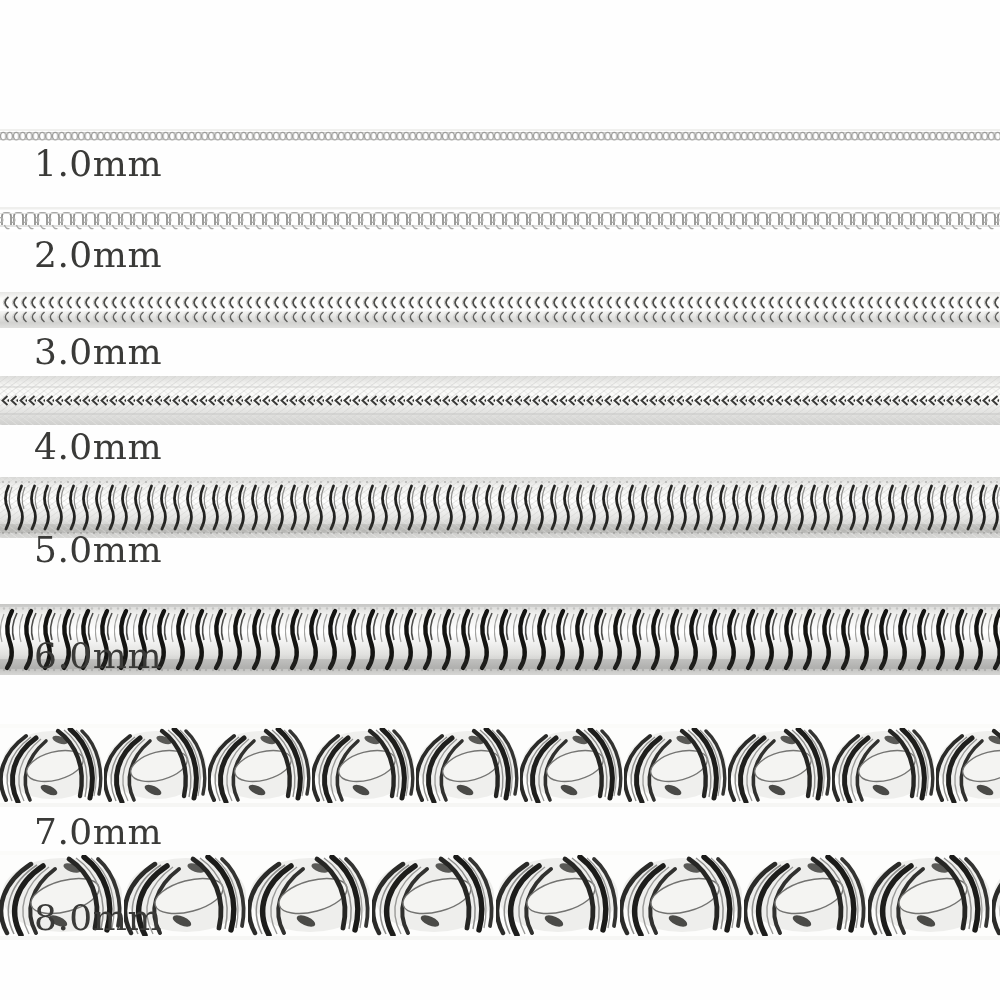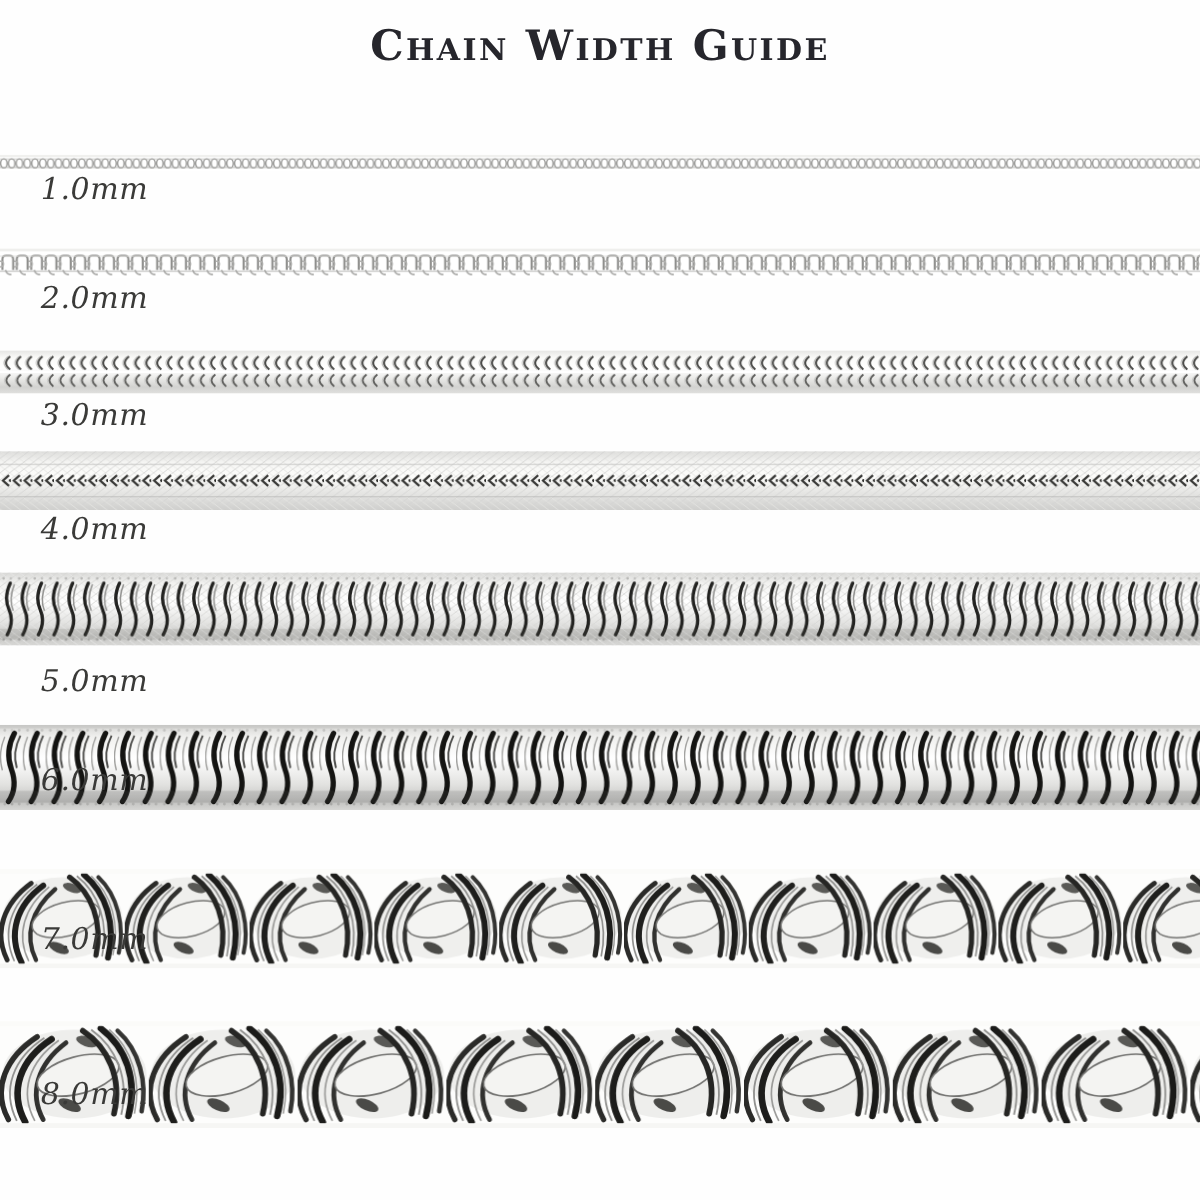--- a/index.html
+++ b/index.html
@@ -26,33 +26,31 @@
   }
   .chain {
     position: absolute;
     left: 0;
     display: block;
   }
   .width-label {
     position: absolute;
     left: 34px;
     margin: 0;
-    font-size: 25px;
+    font-size: 36px;
     line-height: 1.1;
     letter-spacing: 0.5px;
     color: #3a3a38;
-    font-style: italic;
   }
 </style>
 </head>
 <body>
 
 <div class="page">
 
-  <h1 class="title">Chain Width Guide</h1>
 
   <svg class="chain" style="top:129px" width="1000" height="14">
     <defs>
       <pattern id="p1" patternUnits="userSpaceOnUse" width="6.5" height="14">
         <rect width="6.5" height="14" fill="#ffffff"></rect>
         <line x1="0" y1="3.5" x2="6.5" y2="3.5" stroke="#d6d6d4" stroke-width="1"></line>
         <ellipse cx="3.2" cy="7.2" rx="2.7" ry="3.8" fill="none" stroke="#9d9d9b" stroke-width="1.2"></ellipse>
         <line x1="0" y1="10.6" x2="6.5" y2="10.6" stroke="#b2b2b0" stroke-width="0.8"></line>
       </pattern>
     </defs>
@@ -147,21 +145,21 @@
         <circle cx="9" cy="5" r="1.1" fill="#c3c3c1"></circle>
         <circle cx="3" cy="56" r="1.1" fill="#a8a8a6"></circle>
         <circle cx="9" cy="56" r="1.1" fill="#b2b2b0"></circle>
         <rect y="47" width="13" height="9" fill="rgba(90,90,88,0.14)"></rect>
       </pattern>
     </defs>
     <rect width="1000" height="61" fill="url(#g5)"></rect>
     <rect width="1000" height="61" fill="url(#m5)"></rect>
     <rect width="1000" height="61" fill="url(#p5)"></rect>
   </svg>
-  <p class="width-label" style="top:554px">5.0mm</p>
+  <p class="width-label" style="top:530px">5.0mm</p>
 
   <svg class="chain" style="top:604px" width="1000" height="71">
     <defs>
       <linearGradient id="g6" x1="0" y1="0" x2="0" y2="1">
         <stop offset="0" stop-color="#d4d4d2"></stop>
         <stop offset="0.14" stop-color="#f0f0ee"></stop>
         <stop offset="0.4" stop-color="#ffffff"></stop>
         <stop offset="0.7" stop-color="#e2e2e0"></stop>
         <stop offset="0.9" stop-color="#c2c2c0"></stop>
         <stop offset="1" stop-color="#d6d6d4"></stop>
@@ -204,21 +202,21 @@
         <path d="M64,6 C82,20 91,45 85,73" fill="none" stroke="#8f8f8d" stroke-width="1.4"></path>
         <path d="M76,6 C93,21 100,47 94,72" fill="none" stroke="#9b9b99" stroke-width="1.2"></path>
         <ellipse cx="49" cy="66" rx="9" ry="4" fill="#20201e" opacity="0.8" transform="rotate(24 49 66)"></ellipse>
         <ellipse cx="60" cy="16" rx="8" ry="3.5" fill="#262624" opacity="0.75" transform="rotate(20 60 16)"></ellipse>
         <rect width="104" height="4" y="0" fill="#fbfbf9"></rect>
         <rect width="104" height="4" y="79" fill="#f6f6f4"></rect>
       </pattern>
     </defs>
     <rect width="1000" height="83" fill="url(#p7)"></rect>
   </svg>
-  <p class="width-label" style="top:769px">7.0mm</p>
+  <p class="width-label" style="top:812px">7.0mm</p>
 
   <svg class="chain" style="top:851px" width="1000" height="89">
     <defs>
       <pattern id="p8" patternUnits="userSpaceOnUse" width="124" height="89">
         <rect width="124" height="89" fill="#fdfdfc"></rect>
         <ellipse cx="62" cy="44" rx="60" ry="37" fill="#eeeeec"></ellipse>
         <path d="M7,82 C-7,56 5,30 31,13" fill="none" stroke="#2b2b29" stroke-width="4.5" stroke-linecap="round"></path>
         <path d="M21,84 C7,58 17,32 43,15" fill="none" stroke="#1d1d1b" stroke-width="5.5" stroke-linecap="round"></path>
         <path d="M36,82 C24,60 31,36 55,18" fill="none" stroke="#31312f" stroke-width="4" stroke-linecap="round"></path>
         <path d="M14,83 C1,57 11,31 37,14" fill="none" stroke="#90908e" stroke-width="1.5"></path>

